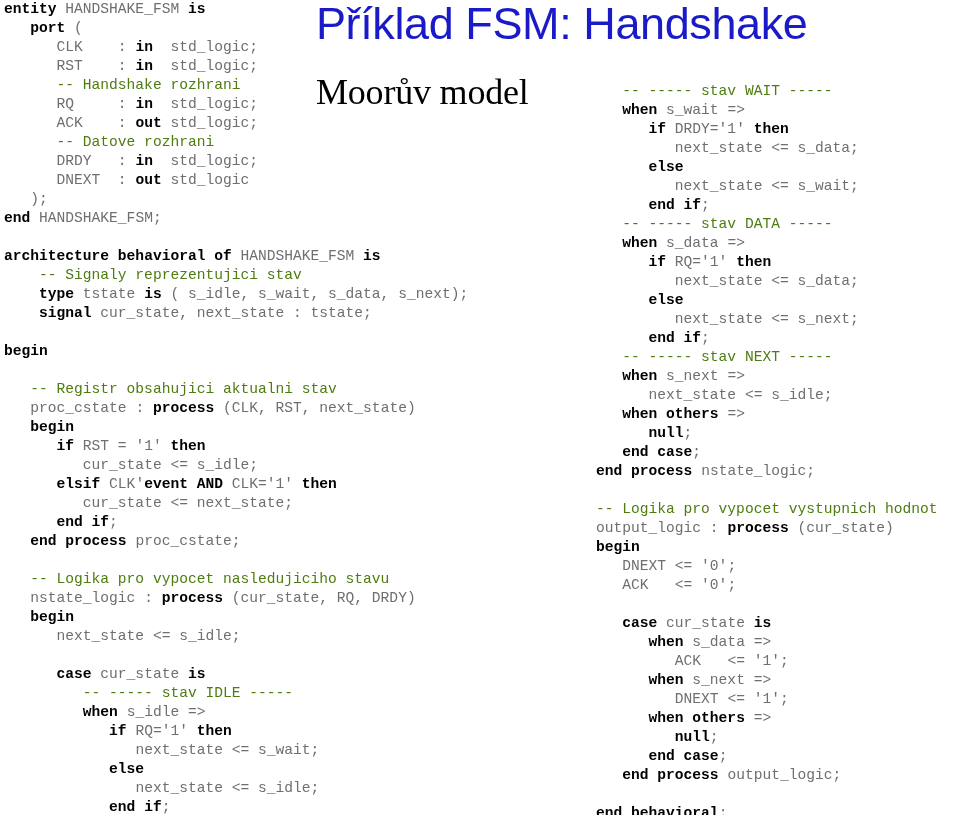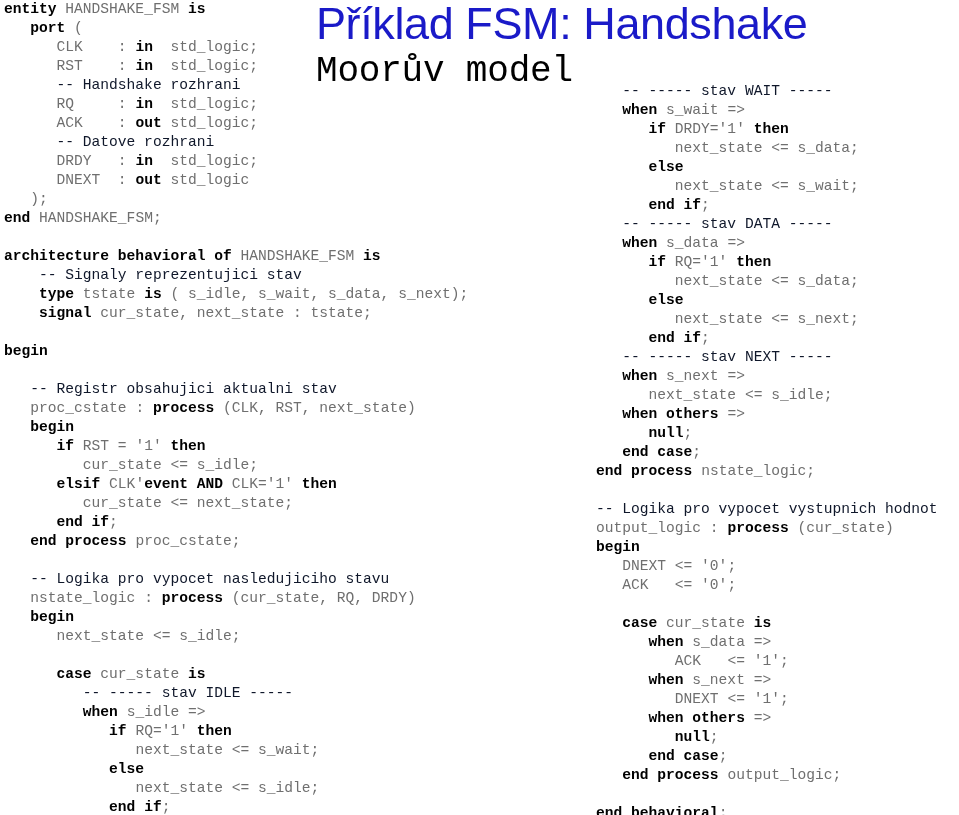--- a/index.html
+++ b/index.html
@@ -25,48 +25,48 @@
   }
   #main-title {
     font-family: "Liberation Sans", sans-serif;
     font-size: 45px;
     line-height: 52px;
     color: #1a1ac8;
     letter-spacing: -0.4px;
     white-space: nowrap;
   }
   #sub-title {
-    font-family: Liberation Mono, monospace;
+    font-family: Liberation Serif, serif;
     font-size: 36px;
     line-height: 44px;
     color: #000000;
     letter-spacing: -0.2px;
     white-space: nowrap;
-    margin-top: 0;
+    margin-top: 20px;
   }
 
   
   .code-col {
     position: absolute;
     font-family: "Liberation Mono", "DejaVu Sans Mono", monospace;
     font-size: 14.6px;
     line-height: 19px;
     white-space: pre;
     color: #808080;
   }
   #code-left  { left: 4px;   top: 0px;  width: 560px; }
   #code-right { left: 596px; top: 82px; width: 370px; }
 
   .code-line {
     display: block;
     height: 19px;
     white-space: pre;
   }
   .code-line .kw  { color: #000000; font-weight: bold; }
-  .code-line .cm  { color: #0f172a; }
+  .code-line .cm  { color: #4d7c0f; }
   .code-line .pl  { color: #6f6f6f; }
 </style>
 </head>
 <body>
 
 <div id="slide">
 
   <div id="title-block">
     <div id="main-title">Příklad FSM: Handshake</div>
     <div id="sub-title">Moorův model</div>

